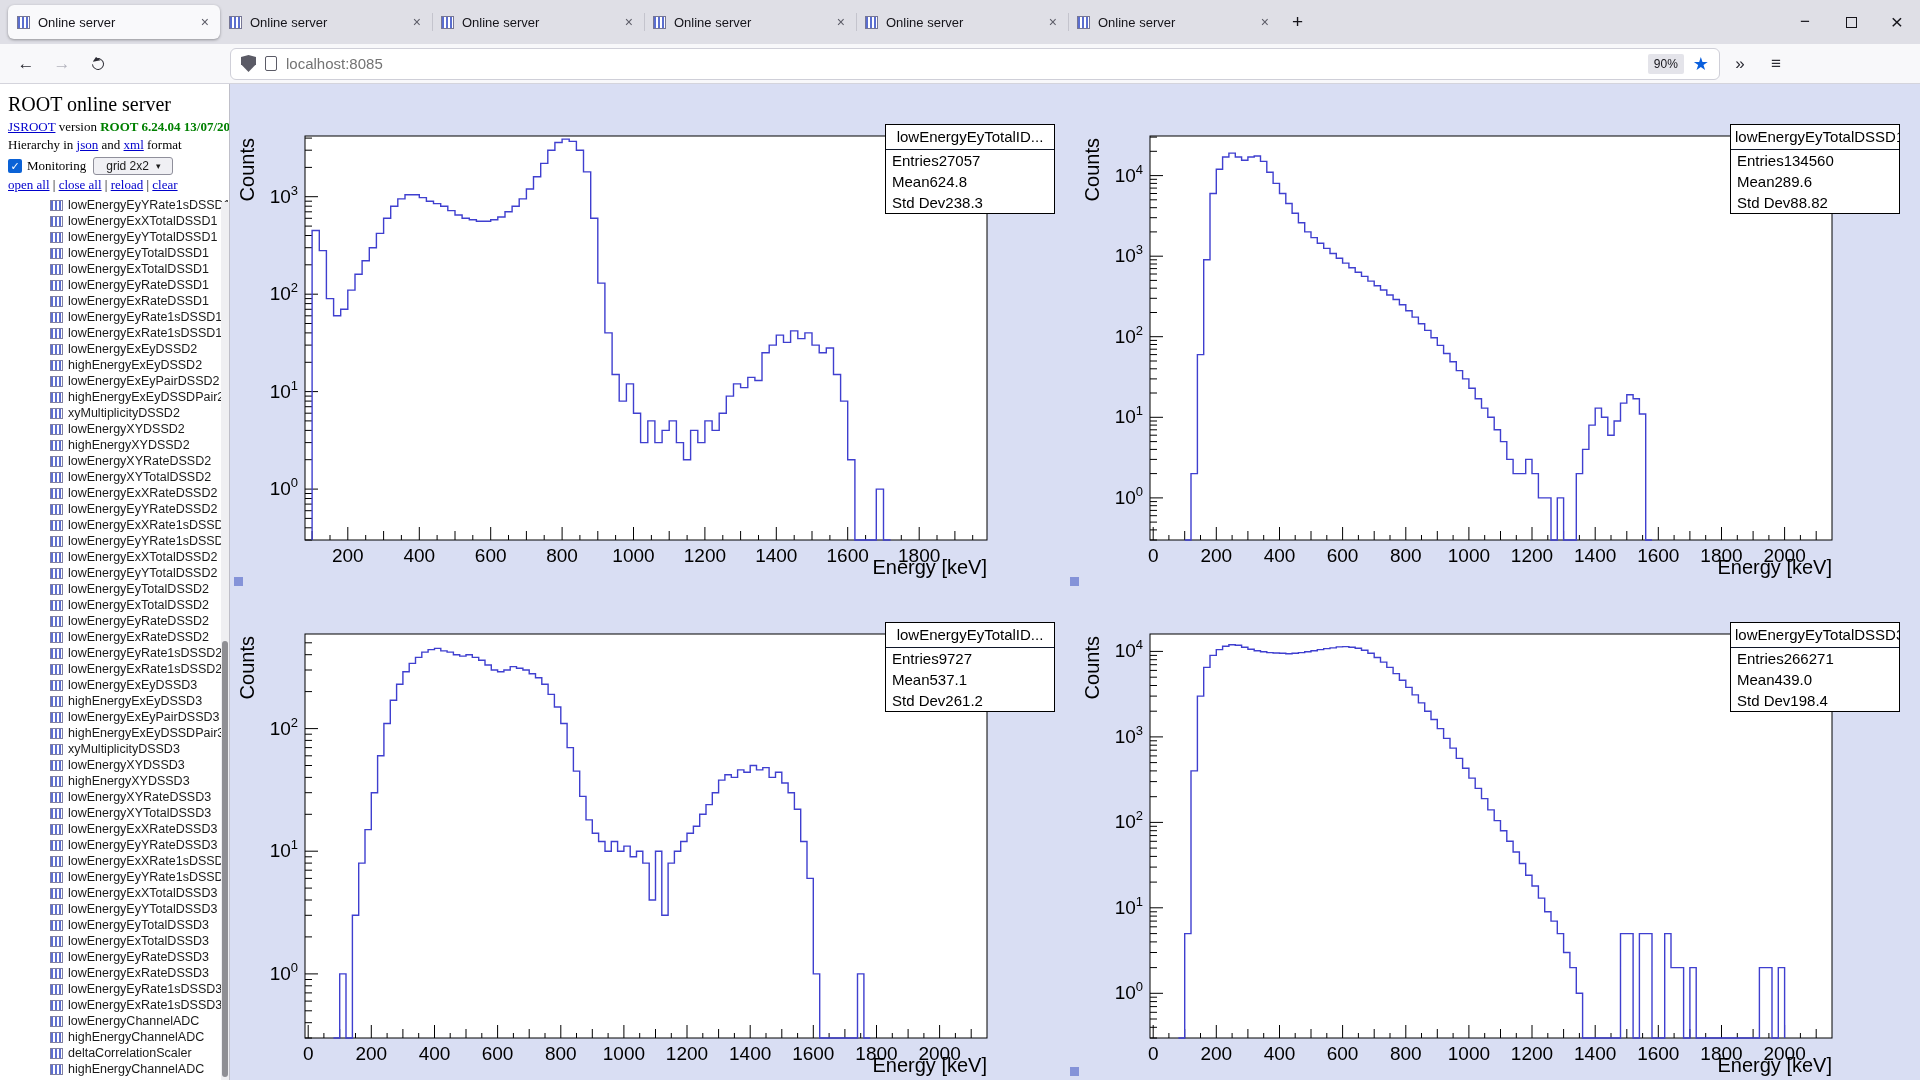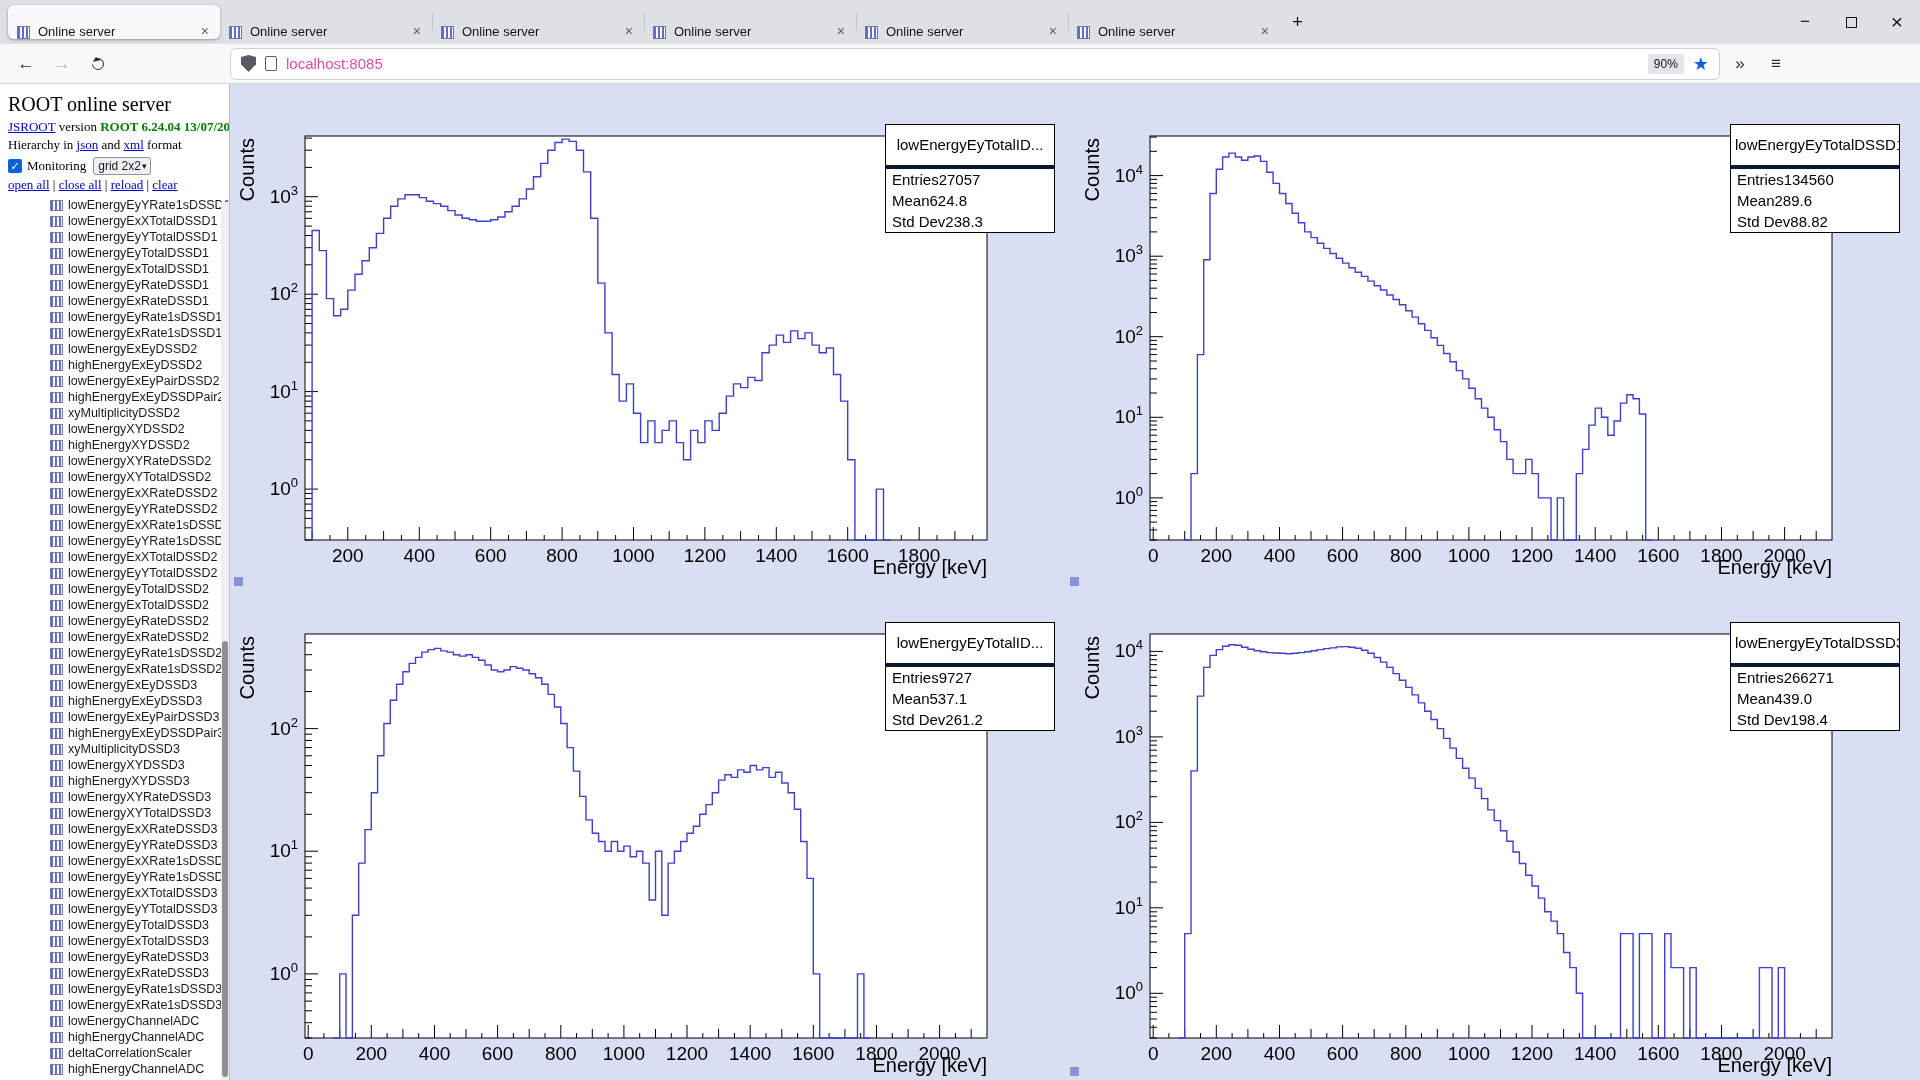--- a/index.html
+++ b/index.html
@@ -3,21 +3,21 @@
 <meta charset="utf-8">
 <style>
   *{box-sizing:border-box;margin:0;padding:0}
   html,body{width:1920px;height:1080px;overflow:hidden}
   body{font-family:"Liberation Sans",sans-serif;background:#d9def3}
   #app{width:1920px;height:1080px;display:flex;flex-direction:column}
 
   
   .tabbar{height:44px;background:#dfdfe6;display:flex;align-items:center;padding-left:8px;flex:0 0 44px}
   .tabstrip{display:flex;height:100%;align-items:center}
-  .tab{width:212px;height:34px;border-radius:6px;display:flex;align-items:flex-end;gap:8px;padding:0 9px;color:#15141a;font-size:13px;position:relative;cursor:default}
+  .tab{width:212px;height:34px;border-radius:6px;display:flex;align-items:center;gap:8px;padding:0 9px;color:#15141a;font-size:13px;position:relative;cursor:default}
   .tab.active{background:#f9f9fb;box-shadow:0 1px 3px rgba(0,0,0,.35)}
   .tab:not(.active)+.tab:not(.active)::before{content:"";position:absolute;left:0;top:8px;height:18px;width:1px;background:#c4c4cd}
   .favicon{flex:0 0 13px;height:13px;border:1px solid #767694;background:repeating-linear-gradient(90deg,#5b6ecf 0 2px,#fff 2px 4px)}
   .tab-title{flex:1;white-space:nowrap;overflow:hidden}
   .tab-close{color:#5b5b66;font-size:14px;padding:0 2px}
   .newtab{font-size:19px;color:#15141a;padding:0 12px}
   .tb-spacer{flex:1}
   .winctl{display:flex;height:44px}
   .wbtn{width:46px;height:44px;display:flex;align-items:center;justify-content:center;font-size:17px;color:#15141a}
   .wbtn.close{font-size:21px}
@@ -25,51 +25,51 @@
 
   
   .navbar{height:40px;background:#f8f8fa;display:flex;align-items:center;gap:4px;padding:0 10px;border-bottom:1px solid #d4d4dc;flex:0 0 40px}
   .navbtn{width:32px;height:32px;display:flex;align-items:center;justify-content:center;font-size:17px;color:#2b2b33;border-radius:4px}
   .navbtn.disabled{color:#b3b3bd}
   .reload-glyph{width:12px;height:12px;border:1.8px solid #2b2b33;border-radius:50%;border-left-color:transparent;position:relative;transform:rotate(40deg)}
   .reload-glyph::after{content:"";position:absolute;left:-5px;top:-3px;border:4px solid transparent;border-right-color:#2b2b33;transform:rotate(40deg)}
   .urlbar{margin-left:112px;width:1490px;height:32px;background:#fff;border:1px solid #cfcfd8;border-radius:6px;display:flex;align-items:center;padding:0 10px;gap:9px}
   .shield{width:15px;height:17px;background:#5b5b66;clip-path:polygon(50% 0,100% 12%,100% 55%,50% 100%,0 55%,0 12%)}
   .pageicon{width:12px;height:15px;background:#fff;border:1.6px solid #5b5b66;border-radius:2px}
-  .urltext{font-size:15px;color:#ec4899;flex:1}
+  .urltext{font-size:15px;color:#737373;flex:1}
   .zoomchip{font-size:12px;color:#15141a;background:#e4e4ea;border-radius:2px;padding:3px 6px}
   .star{color:#0a5fdd;font-size:18px}
 
   
   .content{display:flex;height:996px;flex:1}
 
   
   .sidebar{width:230px;background:#ffffff;position:relative;overflow:hidden;font-family:"Liberation Serif",serif;border-right:1px solid #bfbfc9;flex:0 0 230px}
   .sb-title{font-size:20px;padding:9px 8px 2px;color:#000}
   .sb-line{font-size:13px;padding:1px 8px;white-space:nowrap;overflow:hidden;color:#000}
   .ver{color:#008000;font-weight:bold}
   .slink{color:#0000cc;text-decoration:underline;cursor:pointer}
   .mon{display:flex;align-items:center;gap:5px;padding-top:3px}
   .checkbox{width:14px;height:14px;background:#0b62d6;border-radius:2px;color:#fff;font-size:11px;line-height:14px;text-align:center;font-family:"Liberation Sans",sans-serif}
-  .select{font-family:"Liberation Sans",sans-serif;font-size:12px;border:1px solid #8f8f9b;background:#f0f0f4;padding:1px 4px;display:inline-flex;align-items:center;gap:1px;border-radius:3px;color:#1a1a1a;margin-left:2px}
+  .select{font-family:"Liberation Sans",sans-serif;font-size:12px;border:1px solid #8f8f9b;background:#f0f0f4;padding:1px 12px;display:inline-flex;align-items:center;gap:7px;border-radius:3px;color:#1a1a1a;margin-left:2px}
   .dd{font-size:9px}
   .tree{font-family:"Liberation Sans",sans-serif;font-size:12.5px;padding-left:50px;padding-top:3px}
   .tree-item{display:flex;align-items:center;gap:5px;height:16px;white-space:nowrap;cursor:pointer}
   .leaf-icon{flex:0 0 13px;height:11px;border:1px solid #8080a0;background:repeating-linear-gradient(90deg,#5e6fd0 0 2px,#fff 2px 4px)}
   .leaf-label{color:#1a1a1a}
   .sb-scrollbar{position:absolute;top:118px;right:0;width:8px;bottom:0;background:#efeff2}
   .sb-thumb{position:absolute;top:50%;bottom:3px;left:1px;width:6px;background:#8f8f94;border-radius:3px}
 
   
   .main{flex:1;background:#d9def3;position:relative}
   .pads{display:grid;grid-template-columns:1fr 1fr;grid-template-rows:1fr 1fr;width:100%;height:100%}
   .pad{position:relative}
   .plot{position:absolute;inset:0}
   .statbox{position:absolute;top:40px;right:20px;width:170px;background:#fff;border:1px solid #000;font-size:15px;color:#000;font-family:"Liberation Sans",sans-serif;z-index:3}
-  .stat-title{text-align:center;border-bottom:4px solid #0f172a;padding:10px 4px;white-space:nowrap;overflow:hidden;line-height:20px}
+  .stat-title{text-align:center;border-bottom:1px solid #0f172a;padding:2px 4px;white-space:nowrap;overflow:hidden;line-height:20px}
   .stat-row{display:flex;padding:0 6px;line-height:21px}
   .handle{position:absolute;width:9px;height:9px;background:#8593d8;z-index:5}
   .h-left{left:4px;top:calc(50% - 5px)}
   .h-center{left:calc(50% - 5px);top:calc(50% - 5px)}
   .h-bottom{left:calc(50% - 5px);bottom:4px}
 </style>
 </head>
 <body>
 
 <div id="app">

